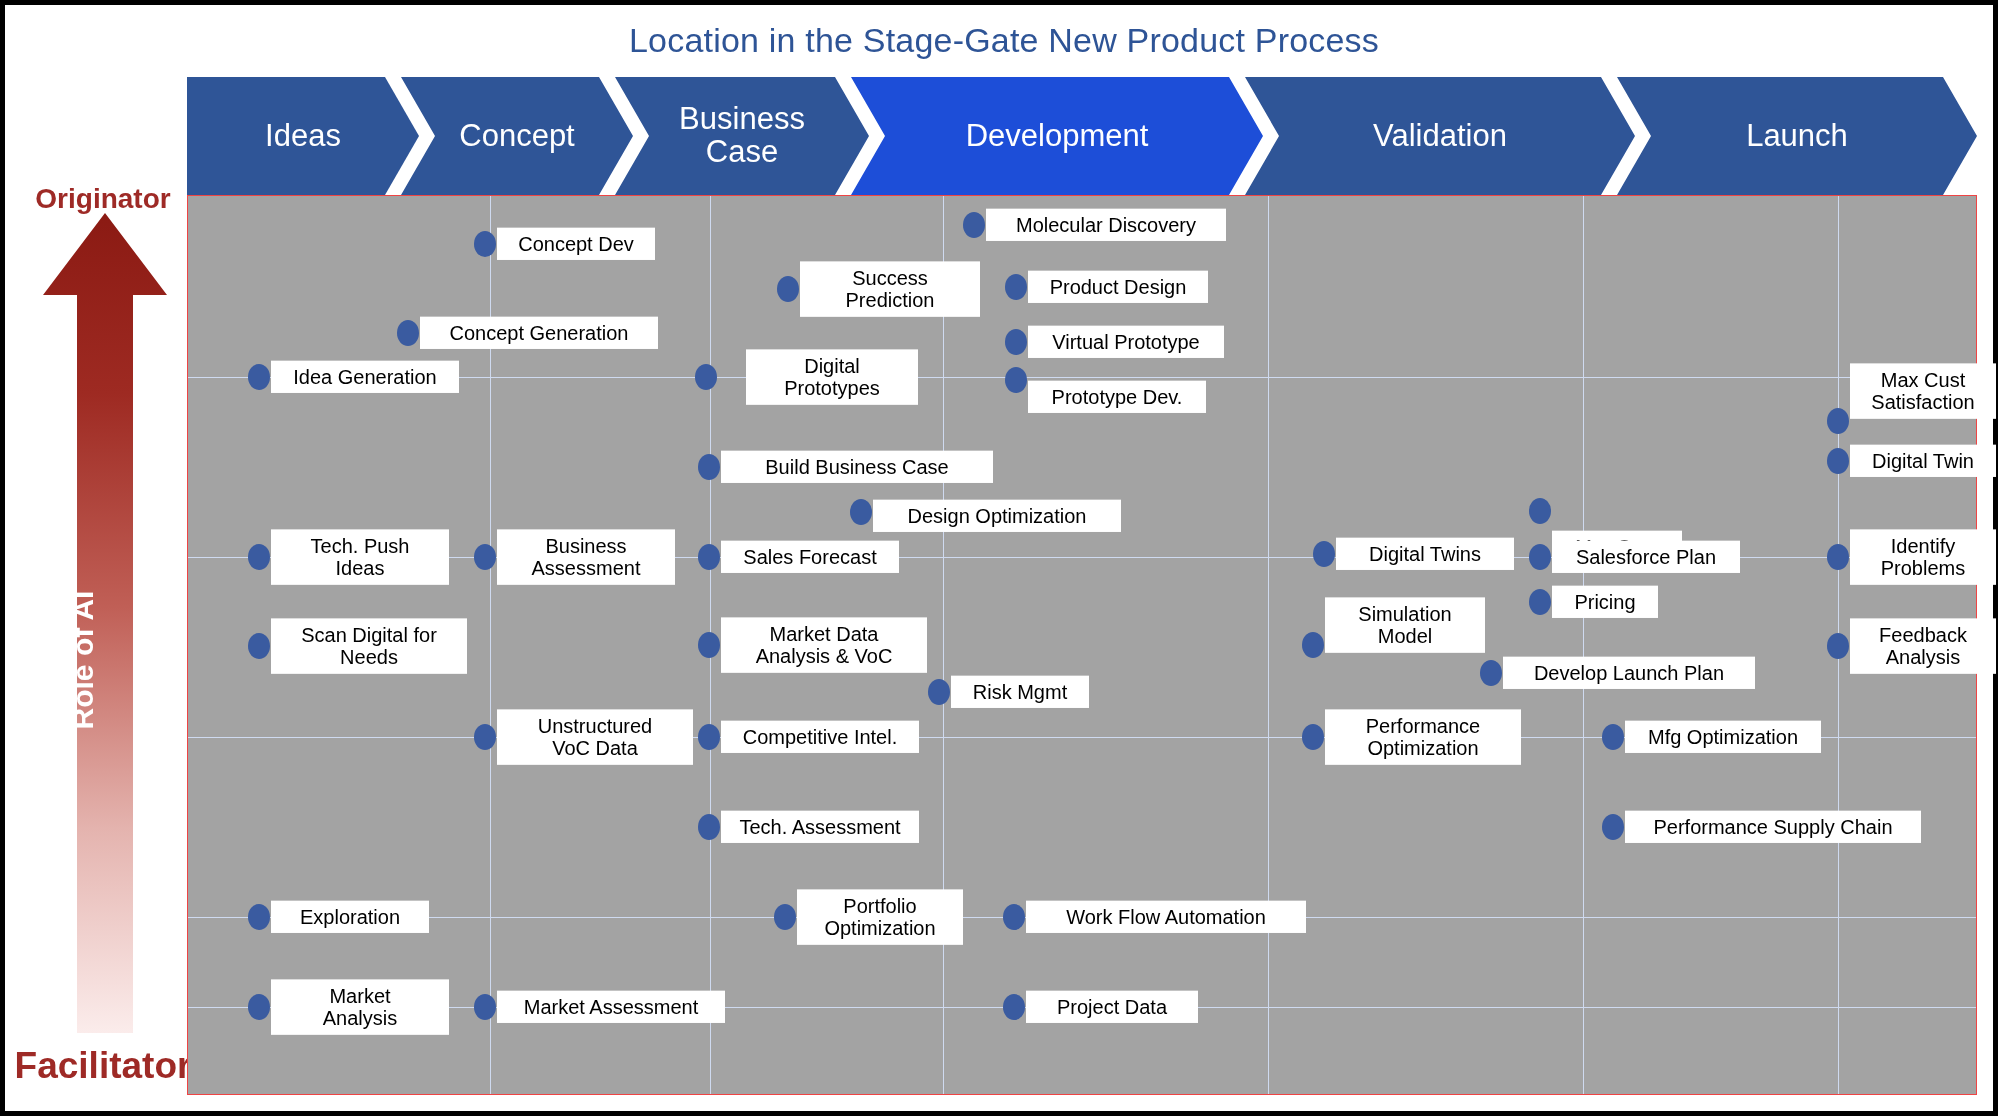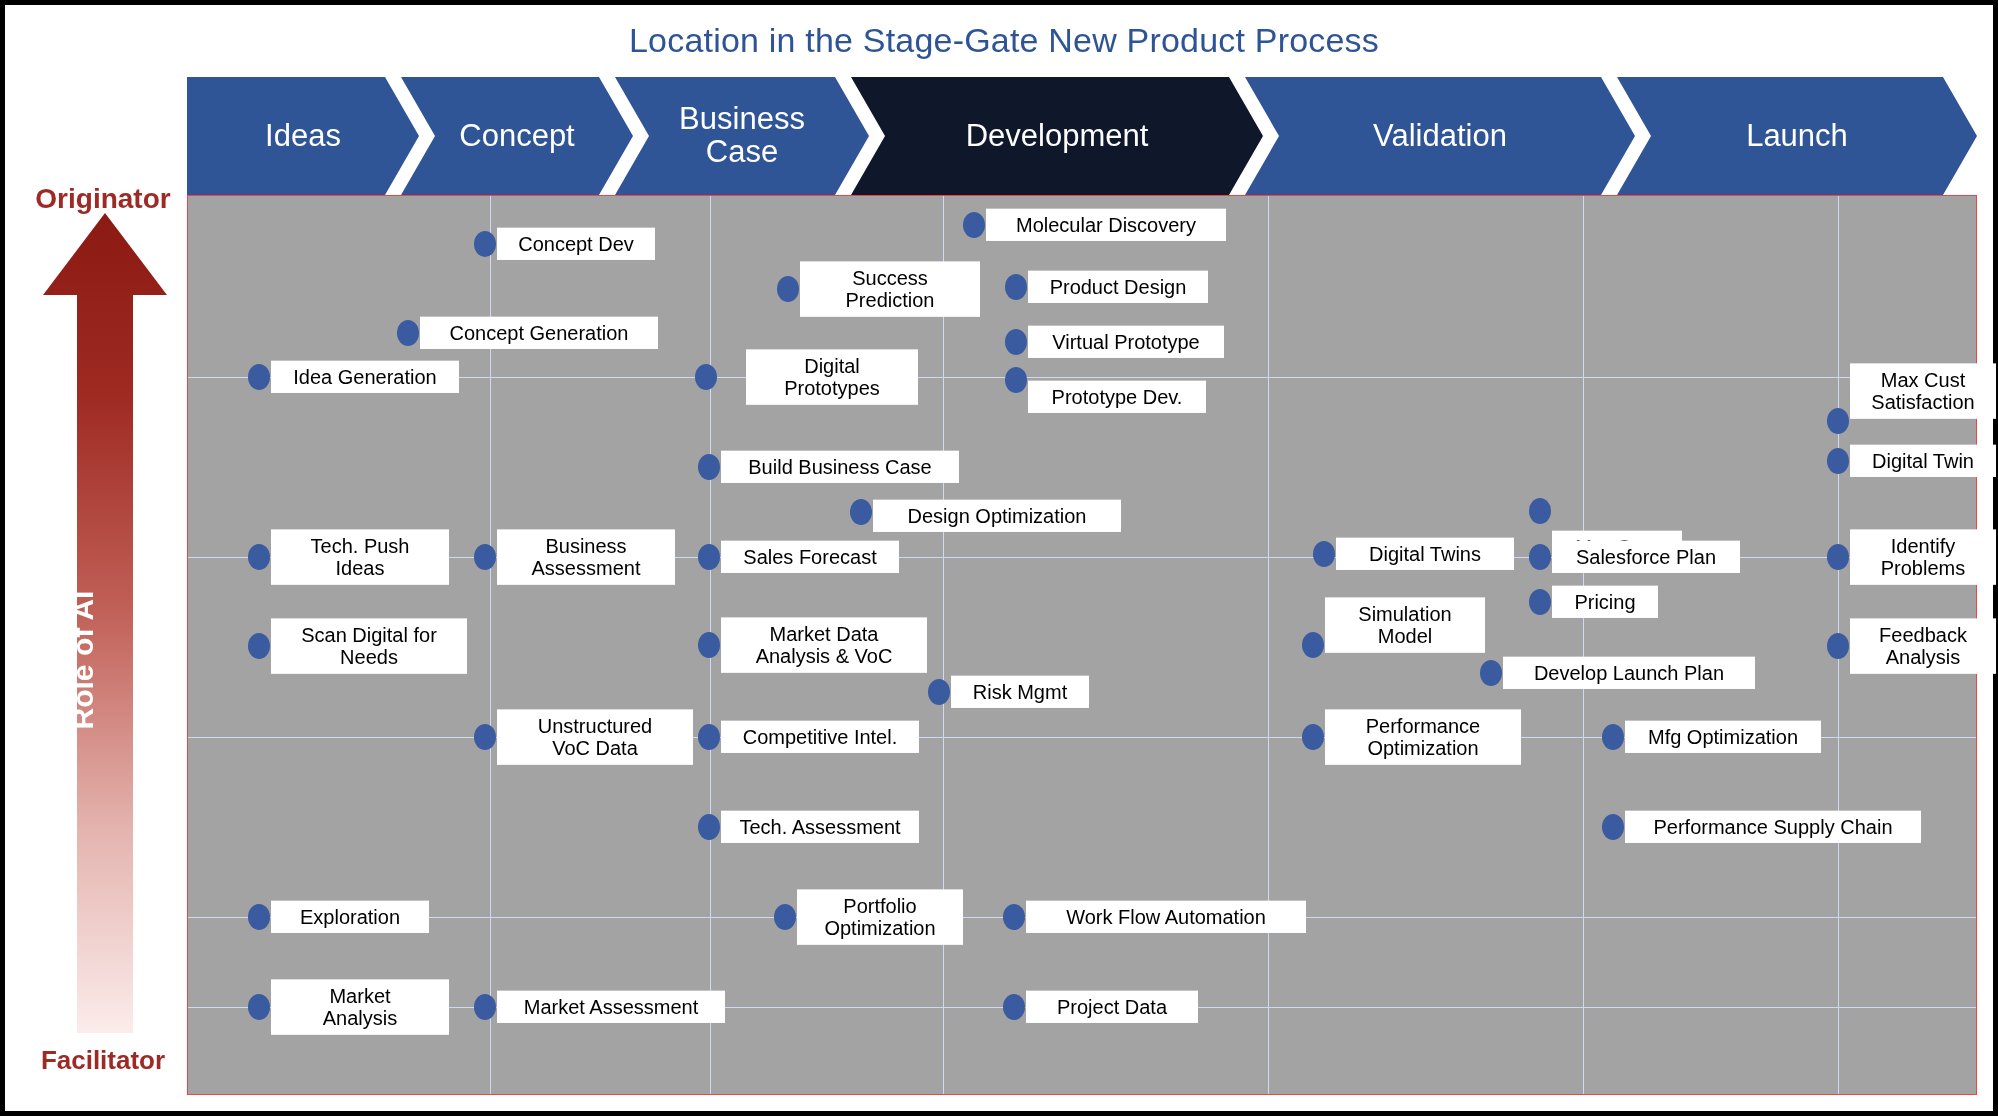--- a/index.html
+++ b/index.html
@@ -31,21 +31,21 @@
     clip-path:polygon(0 0, calc(100% - 34px) 0, 100% 50%, calc(100% - 34px) 100%, 0 100%, 34px 50%);
   }
 
   
   #axis-top-label{
     position:absolute;left:8px;top:178px;width:180px;text-align:center;
     font-size:28px;color:#9e2a26;font-weight:bold;
   }
   #axis-bottom-label{
     position:absolute;left:8px;top:1040px;width:180px;text-align:center;
-    font-size:26px;color:#9e2a26;font-weight:bold;
+    font-size:37px;color:#9e2a26;font-weight:bold;
   }
   #axis-arrow{position:absolute;left:38px;top:208px;width:124px;height:820px;}
   #axis-arrow svg{display:block;}
   #axis-arrow-text{
     position:absolute;left:-170px;top:430px;width:420px;text-align:center;
     transform:rotate(-90deg);color:#ffffff;font-size:30px;font-weight:bold;
     pointer-events:none;
   }
 
   
@@ -76,21 +76,21 @@
       <div class="chev first" style="left: 0px; width: 232px; background: rgb(47, 85, 151);">
         <span style="white-space: pre-line;">Ideas</span>
       </div>
       <div class="chev notch" style="left: 214px; width: 232px; background: rgb(47, 85, 151);">
         <span style="white-space: pre-line;">Concept</span>
       </div>
       <div class="chev notch" style="left: 428px; width: 254px; background: rgb(47, 85, 151);">
         <span style="white-space: pre-line;">Business
 Case</span>
       </div>
-      <div class="chev notch" style="left: 664px; width: 412px; background: #0f172a; align-items: center;">
+      <div class="chev notch" style="left: 664px; width: 412px; background: #1d4ed8; align-items: center;">
         <span style="white-space: pre-line;">Development</span>
       </div>
       <div class="chev notch" style="left: 1058px; width: 390px; background: rgb(47, 85, 151);">
         <span style="white-space: pre-line;">Validation</span>
       </div>
       <div class="chev notch" style="left: 1430px; width: 360px; background: rgb(47, 85, 151);">
         <span style="white-space: pre-line;">Launch</span>
       </div>
     </div>
 
@@ -170,21 +170,21 @@
 Prediction</div>
       <div class="lbl" style="left: 840px; top: 91px; width: 180px;">Product Design</div>
       <div class="lbl" style="left: 232px; top: 137px; width: 238px;">Concept Generation</div>
       <div class="lbl" style="left: 840px; top: 146px; width: 196px;">Virtual Prototype</div>
       <div class="lbl" style="left: 83px; top: 181px; width: 188px;">Idea Generation</div>
       <div class="lbl" style="left: 558px; top: 181px; width: 172px;">Digital
 Prototypes</div>
       <div class="lbl" style="left: 840px; top: 201px; width: 178px;">Prototype Dev.</div>
       <div class="lbl" style="left: 1662px; top: 195px; width: 146px;">Max Cust
 Satisfaction</div>
-      <div class="lbl" style="left: 533px; top: 271px; width: 238px;">Build Business Case</div>
+      <div class="lbl" style="left: 533px; top: 271px; width: 272px;">Build Business Case</div>
       <div class="lbl" style="left: 1662px; top: 265px; width: 146px;">Digital Twin</div>
       <div class="lbl" style="left: 685px; top: 320px; width: 248px;">Design Optimization</div>
       <div class="lbl" style="left: 1364px; top: 315px; width: 130px; margin-top: 36px;">Mar-Com</div>
       <div class="lbl" style="left: 83px; top: 361px; width: 178px;">Tech. Push
 Ideas</div>
       <div class="lbl" style="left: 309px; top: 361px; width: 178px;">Business
 Assessment</div>
       <div class="lbl" style="left: 533px; top: 361px; width: 178px;">Sales Forecast</div>
       <div class="lbl" style="left: 1148px; top: 358px; width: 178px;">Digital Twins</div>
       <div class="lbl" style="left: 1364px; top: 361px; width: 188px;">Salesforce Plan</div>

